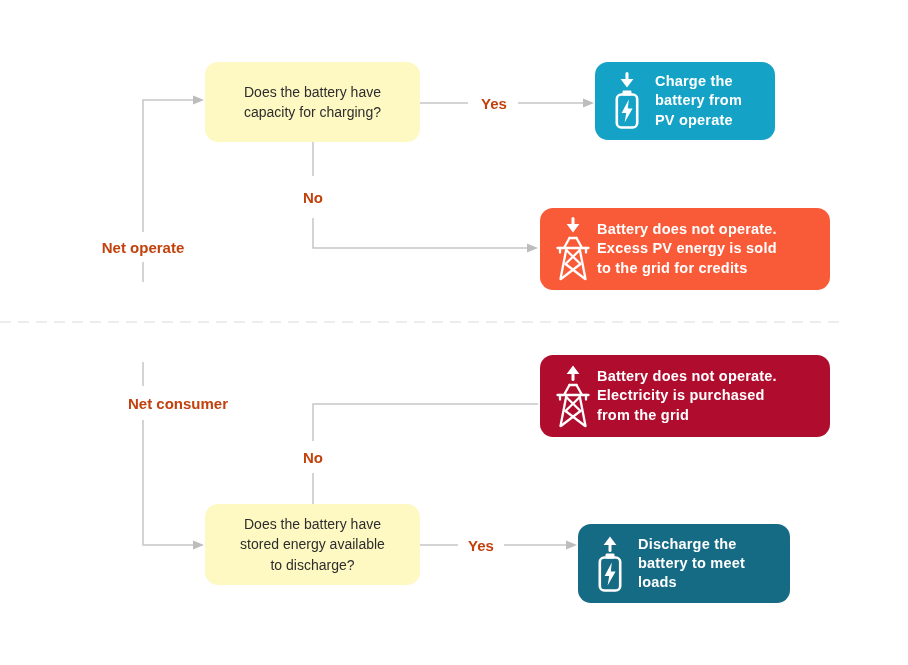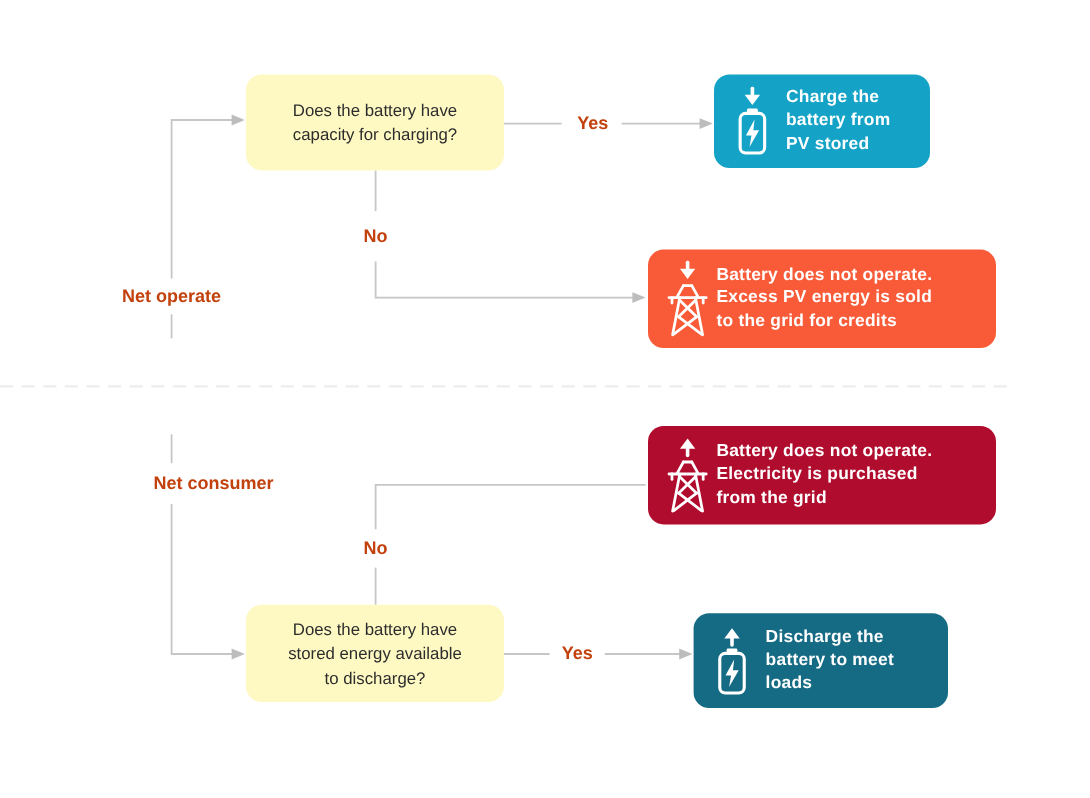--- a/index.html
+++ b/index.html
@@ -92,21 +92,21 @@
         <polygon points="6.6,7 19.4,7 13,15.5" fill="#fff"></polygon>
       </g>
       <g>
         <rect x="8.5" y="18.5" width="9" height="5" rx="1.2" fill="#fff"></rect>
         <rect x="2.8" y="22.5" width="20.4" height="33" rx="4.5" fill="none" stroke="#fff" stroke-width="2.6"></rect>
         <path d="M14.8 27.5 L7.6 41 H12.2 L10.6 50.5 L18.6 36.5 H13.8 Z" fill="#fff"></path>
       </g>
     </svg>
     <div class="txt">Charge the
 battery from
-PV stored</div>
+PV operate</div>
   </div>
 
   <div class="node node-color tower-pad" style="left: 540px; top: 208px; width: 290px; height: 82px; background-color: rgb(249, 91, 56);">
     <svg class="icon" width="40" height="64" viewBox="0 0 40 64">
       <g>
         <path d="M20,1.5 V8" stroke="#fff" stroke-width="3" stroke-linecap="round"></path>
         <polygon points="13.6,7 26.4,7 20,15.5" fill="#fff"></polygon>
       </g>
       <g stroke="#fff" stroke-width="2.3" fill="none" stroke-linecap="round" stroke-linejoin="round">
         <path d="M16.5,21 H23.5"></path>
@@ -147,21 +147,21 @@
         <path d="M26.8,33 L12.5,47"></path>
         <path d="M12.5,47 L31.5,61.5"></path>
         <path d="M27.5,47 L8.5,61.5"></path>
       </g>
     </svg>
     <div class="txt">Battery does not operate.
 Electricity is purchased
 from the grid</div>
   </div>
 
-  <div class="node node-color battery-pad" style="left: 578px; top: 511px; width: 212px; height: 79px; background-color: rgb(22, 107, 132);">
+  <div class="node node-color battery-pad" style="left: 578px; top: 524px; width: 212px; height: 79px; background-color: rgb(22, 107, 132);">
     <svg class="icon" width="26" height="58" viewBox="0 0 26 58">
       <g>
         <polygon points="6.6,10 19.4,10 13,1.5" fill="#fff"></polygon>
         <path d="M13,9 V15.5" stroke="#fff" stroke-width="3" stroke-linecap="round"></path>
       </g>
       <g>
         <rect x="8.5" y="18.5" width="9" height="5" rx="1.2" fill="#fff"></rect>
         <rect x="2.8" y="22.5" width="20.4" height="33" rx="4.5" fill="none" stroke="#fff" stroke-width="2.6"></rect>
         <path d="M14.8 27.5 L7.6 41 H12.2 L10.6 50.5 L18.6 36.5 H13.8 Z" fill="#fff"></path>
       </g>

